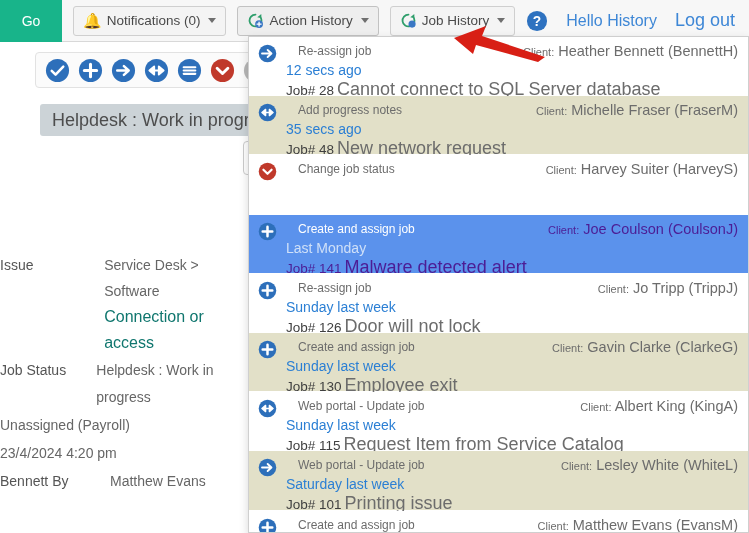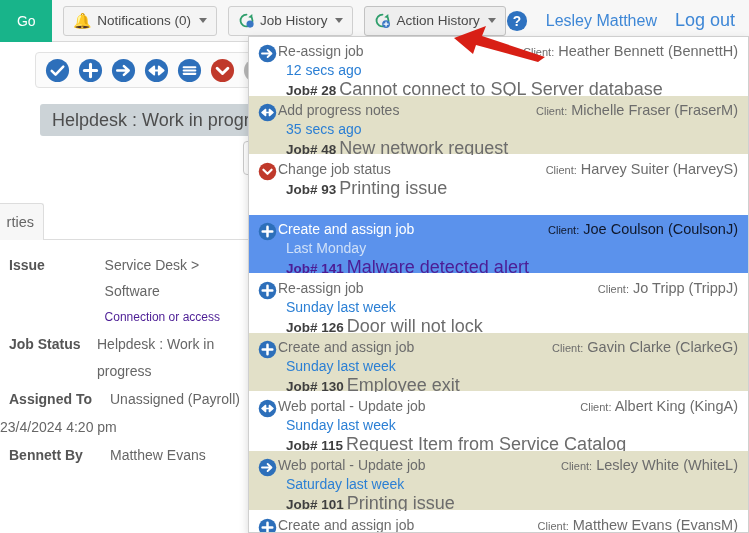--- a/index.html
+++ b/index.html
@@ -78,26 +78,26 @@
     position: absolute; left: -42px; top: 0; width: 86px; height: 37px;
     background: #f7f7f7; border: 1px solid #dddddd; border-bottom: none;
     display: flex; align-items: center; justify-content: flex-end;
     padding-right: 9px; color: #666; font-size: 14.5px;
     border-radius: 3px 3px 0 0; cursor: pointer;
   }
 
   .detail-list { position: absolute; left: 0; top: 252px; width: 250px; }
   .d-row { display: flex; margin-bottom: 1px; }
   .d-label {
-    width: 110px; padding-left: 9px; font-size: 14px;
-    color: #555; font-weight: bold; line-height: 27px;
+    width: 110px; padding-left: 0; font-size: 14px;
+    color: #555; font-weight: normal; line-height: 27px;
   }
   .d-val { font-size: 14px; color: #666; line-height: 27px; }
   .d-val.multi { line-height: 26px; }
-  .d-sub { font-size: 12px; color: #4c1d95; line-height: 26px; }
+  .d-sub { font-size: 16px; color: #0f766e; line-height: 26px; }
 
   
   .dropdown {
     position: absolute; left: 248px; top: 36px;
     width: 501px; height: 497px;
     background: #ffffff;
     border: 1px solid #cfcfcf;
     overflow: hidden;
     box-shadow: 0 4px 9px rgba(0,0,0,0.16);
   }
@@ -109,93 +109,93 @@
     border-bottom: 1px solid #ffffff;
     cursor: pointer;
   }
   .dd-item.alt { background: #e2e0c8; }
   .dd-item.sel { background: #5b92ec; }
   .dd-ico {
     position: absolute; left: 9px; top: 7px;
     width: 19px; height: 19px; display: block;
   }
   .dd-title {
-    margin-left: 20px; font-size: 14px; color: #6c6c6c;
+    margin-left: 40px; font-size: 12px; color: #6c6c6c;
     line-height: 19px; white-space: nowrap;
   }
   .dd-item.sel .dd-title { color: #ffffff; }
   .dd-client {
     position: absolute; right: 10px; top: 6px;
     font-size: 14.5px; color: #6c6c6c; white-space: nowrap;
   }
-  .dd-item.sel .dd-client { color: #0f172a; }
+  .dd-item.sel .dd-client { color: #4c1d95; }
   .dd-client .cw { font-size: 11px; }
   .dd-time {
     margin-left: 28px; font-size: 14px; color: #2b7fd4;
     line-height: 19px; white-space: nowrap;
   }
   .dd-item.sel .dd-time { color: #cfe0f8; }
   .dd-job { margin-left: 28px; line-height: 19px; white-space: nowrap; }
-  .dd-job b { font-size: 13.5px; color: #3f3f3f; font-weight: bold; }
+  .dd-job b { font-size: 13.5px; color: #3f3f3f; font-weight: normal; }
   .dd-job span { font-size: 18px; color: #6c6c6c; margin-left: 3px; }
   .dd-item.sel .dd-job b, .dd-item.sel .dd-job span { color: #4c1d95; }
 
   
   .red-arrow {
     position: absolute; left: 452px; top: 20px;
     width: 95px; height: 42px; pointer-events: none;
   }
 </style>
 </head>
 <body>
 
 <div id="app">
 
   <div class="topbar">
     <div class="go-btn">Go</div>
 
     <div class="hdr-btn">
       <span class="bell">🔔</span>
       <span>Notifications (0)</span>
-      <span class="caret"></span>
-    </div>
-
-    <div class="hdr-btn">
-      <span>
-        <svg class="hist-ico" viewBox="0 0 20 20">
-          <path d="M10 3a7 7 0 1 0 6.4 4.2" fill="none" stroke="#2e9e6b" stroke-width="2.1" stroke-linecap="round"></path>
-          <path d="M16.8 2.3 17 7.4l-4.9-1.2z" fill="#2e9e6b"></path>
-          <circle cx="14.2" cy="14.2" r="4.2" fill="#3a77c4"></circle>
-        </svg>
-      </span>
-      <span>Job History</span>
       <span class="caret"></span>
     </div>
 
     <div class="hdr-btn active">
       <span>
         <svg class="hist-ico" viewBox="0 0 20 20">
           <path d="M10 3a7 7 0 1 0 6.4 4.2" fill="none" stroke="#2e9e6b" stroke-width="2.1" stroke-linecap="round"></path>
           <path d="M16.8 2.3 17 7.4l-4.9-1.2z" fill="#2e9e6b"></path>
           <circle cx="14.2" cy="14.2" r="4.6" fill="#3a77c4"></circle>
           <path d="M14.2 11.8v4.8M11.8 14.2h4.8" stroke="#fff" stroke-width="1.5" stroke-linecap="round"></path>
         </svg>
       </span>
       <span>Action History</span>
       <span class="caret"></span>
     </div>
 
+    <div class="hdr-btn">
+      <span>
+        <svg class="hist-ico" viewBox="0 0 20 20">
+          <path d="M10 3a7 7 0 1 0 6.4 4.2" fill="none" stroke="#2e9e6b" stroke-width="2.1" stroke-linecap="round"></path>
+          <path d="M16.8 2.3 17 7.4l-4.9-1.2z" fill="#2e9e6b"></path>
+          <circle cx="14.2" cy="14.2" r="4.2" fill="#3a77c4"></circle>
+        </svg>
+      </span>
+      <span>Job History</span>
+      <span class="caret"></span>
+    </div>
+
     <div class="right-grp">
       <span>
         <svg class="help-ico" viewBox="0 0 24 24">
           <circle cx="12" cy="12" r="11" fill="#2e72c0"></circle>
           <text x="12" y="17.5" font-size="15" font-family="Liberation Sans, sans-serif" font-weight="bold" fill="#fff" text-anchor="middle">?</text>
         </svg>
       </span>
-      <span class="lnk big">Lesley Matthew</span>
+      <span class="lnk big">Hello History</span>
       <span class="lnk">Log out</span>
     </div>
   </div>
 
   <div class="toolbar-panel">
     <span>
       <svg class="tb-ico" viewBox="0 0 26 26">
           <circle cx="13" cy="13" r="12" fill="#2d6fba"></circle>
         <path d="M7 13.4l4 4 8-8.4" fill="none" stroke="#fff" stroke-width="2.6" stroke-linecap="round" stroke-linejoin="round"></path>
         </svg>
@@ -234,38 +234,34 @@
       <svg class="tb-ico" viewBox="0 0 26 26">
           <circle cx="13" cy="13" r="12" fill="#b7b7b7"></circle>
         </svg>
     </span>
   </div>
 
   <div class="status-bar">Helpdesk : Work in progress</div>
 
   <div class="search-box" placeholder=""></div>
 
-  <div class="tab-strip">
-    <div class="tab-item">rties</div>
-  </div>
 
   <div class="detail-list">
     <div class="d-row">
       <div class="d-label">Issue</div>
       <div>
         <div class="d-val multi">Service Desk &gt; Software</div>
         <div class="d-sub">Connection or access</div>
       </div>
     </div>
     <div class="d-row">
       <div class="d-label">Job Status</div>
       <div class="d-val">Helpdesk : Work in progress</div>
     </div>
     <div class="d-row">
-      <div class="d-label">Assigned To</div>
       <div class="d-val">Unassigned (Payroll)</div>
     </div>
     <div class="d-row">
       <div class="d-val">23/4/2024 4:20 pm</div>
     </div>
     <div class="d-row">
       <div class="d-label">Bennett By</div>
       <div class="d-val">Matthew Evans</div>
     </div>
   </div>
@@ -275,21 +271,21 @@
             <circle cx="13" cy="13" r="12" fill="#2d6fba"></circle>
             <path d="M5.5 13h11M13.2 8.2l5.2 4.8-5.2 4.8" fill="none" stroke="#fff" stroke-width="2.6" stroke-linecap="round" stroke-linejoin="round"></path>
           </svg></span><div class="dd-client"><span class="cw">Client:</span> Heather Bennett (BennettH)</div><div class="dd-title">Re-assign job</div><div class="dd-time">12 secs ago</div><div class="dd-job"><b>Job# 28</b><span>Cannot connect to SQL Server database</span></div></div>
       <div class="dd-item alt"><span><svg class="dd-ico" viewBox="0 0 26 26">
             <circle cx="13" cy="13" r="12" fill="#2d6fba"></circle>
             <path d="M5.4 13l5 4.2v-8.4zM20.6 13l-5 4.2v-8.4zM9 13h8" fill="#fff" stroke="#fff" stroke-width="2" stroke-linejoin="round"></path>
           </svg></span><div class="dd-client"><span class="cw">Client:</span> Michelle Fraser (FraserM)</div><div class="dd-title">Add progress notes</div><div class="dd-time">35 secs ago</div><div class="dd-job"><b>Job# 48</b><span>New network request</span></div></div>
       <div class="dd-item"><span><svg class="dd-ico" viewBox="0 0 26 26">
             <circle cx="13" cy="13" r="12" fill="#c0392b"></circle>
             <path d="M7.4 10.6l5.6 5.6 5.6-5.6" fill="none" stroke="#fff" stroke-width="3" stroke-linecap="round" stroke-linejoin="round"></path>
-          </svg></span><div class="dd-client"><span class="cw">Client:</span> Harvey Suiter (HarveyS)</div><div class="dd-title">Change job status</div><div class="dd-job"><b>Job# 93</b><span>Printing issue</span></div></div>
+          </svg></span><div class="dd-client"><span class="cw">Client:</span> Harvey Suiter (HarveyS)</div><div class="dd-title">Change job status</div></div>
       <div class="dd-item sel"><span><svg class="dd-ico" viewBox="0 0 26 26">
             <circle cx="13" cy="13" r="12" fill="#2d6fba"></circle>
             <path d="M13 6.4v13.2M6.4 13h13.2" stroke="#fff" stroke-width="3.4" stroke-linecap="round"></path>
           </svg></span><div class="dd-client"><span class="cw">Client:</span> Joe Coulson (CoulsonJ)</div><div class="dd-title">Create and assign job</div><div class="dd-time">Last Monday</div><div class="dd-job"><b>Job# 141</b><span>Malware detected alert</span></div></div>
       <div class="dd-item"><span><svg class="dd-ico" viewBox="0 0 26 26">
             <circle cx="13" cy="13" r="12" fill="#2d6fba"></circle>
             <path d="M13 6.4v13.2M6.4 13h13.2" stroke="#fff" stroke-width="3.4" stroke-linecap="round"></path>
           </svg></span><div class="dd-client"><span class="cw">Client:</span> Jo Tripp (TrippJ)</div><div class="dd-title">Re-assign job</div><div class="dd-time">Sunday last week</div><div class="dd-job"><b>Job# 126</b><span>Door will not lock</span></div></div>
       <div class="dd-item alt"><span><svg class="dd-ico" viewBox="0 0 26 26">
             <circle cx="13" cy="13" r="12" fill="#2d6fba"></circle>

